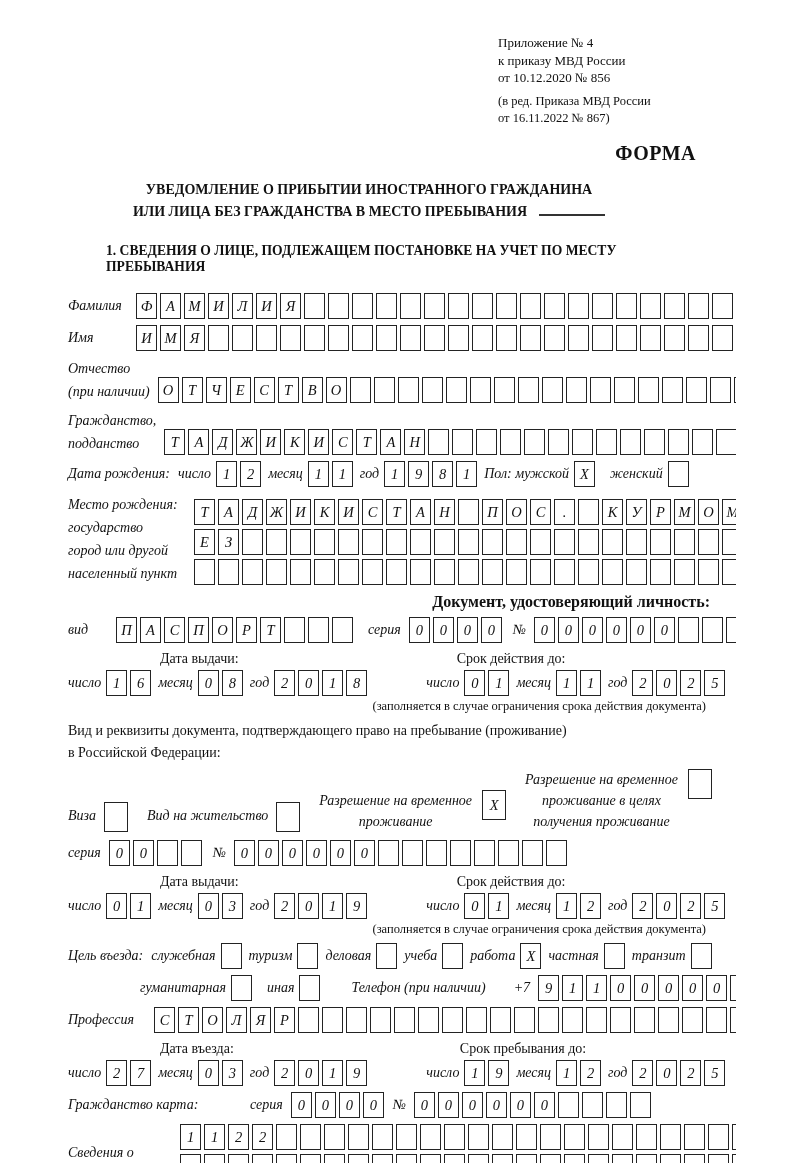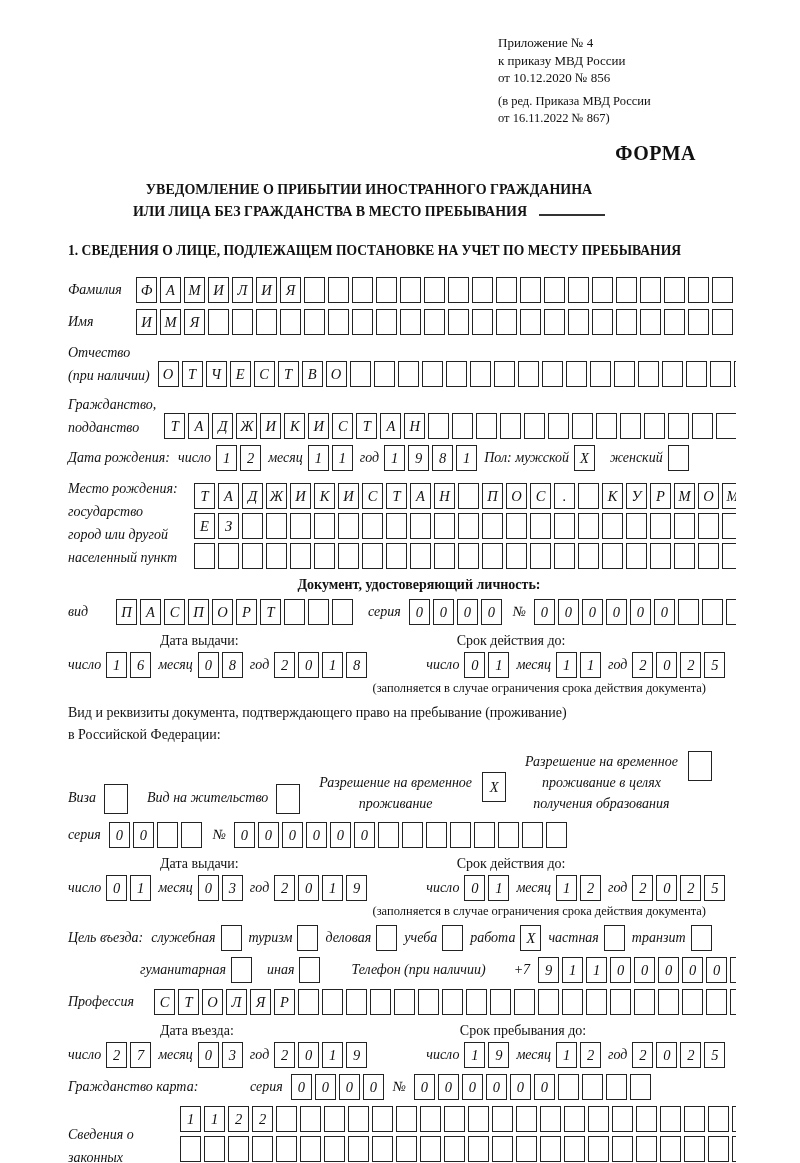--- a/index.html
+++ b/index.html
@@ -7,40 +7,40 @@
     width:736px;height:1163px;box-sizing:border-box;
     padding:34px 26px 0 68px;
     font-family:"Liberation Serif","DejaVu Serif",serif;
     color:#111;background:#fff;overflow:hidden;position:relative;
   }
   .hdr{margin-left:auto;width:212px;font-size:13px;line-height:1.35;}
   .hdr-small{margin-top:6px;font-size:12.5px;line-height:1.35;}
   .forma{margin-top:16px;text-align:right;padding-right:14px;font-weight:bold;font-size:20px;letter-spacing:.5px;}
   .title{margin-top:14px;margin-left:-40px;text-align:center;font-weight:bold;font-size:14px;line-height:1.55;}
   .tunder{display:inline-block;width:66px;border-bottom:2px solid #333;margin-left:12px;height:12px;}
-  .sec1{margin-top:20px;font-weight:bold;font-size:13.6px;}
+  .sec1{margin-top:20px;font-weight:bold;font-size:13.6px;margin-left:38px;}
 
   .frow{display:flex;align-items:flex-end;margin-top:6px;white-space:nowrap;font-style:italic;}
   .lbl{font-size:14px;line-height:26px;margin-right:8px;flex:none;}
   .lblml{font-size:14px;line-height:23px;margin-right:8px;flex:none;}
   .w60{width:60px;}
   .boxes{display:inline-flex;flex:none;}
   .cell{display:inline-block;width:19px;height:24px;border:1.7px solid #232323;margin-right:3px;
         text-align:center;font-size:14.5px;line-height:24px;flex:none;}
   .big .cell,.cellbig{width:22px;height:28px;line-height:28px;}
   .bcol{display:flex;flex-direction:column;gap:4px;}
   .dgroup{display:inline-flex;align-items:center;margin-right:4px;}
   .dgroup .lbl{margin-right:5px;}
   .dhead{display:flex;font-size:14px;margin-top:8px;}
   .note{font-size:12.5px;text-align:right;padding-right:4px;margin-top:3px;}
   .plain{font-size:14px;line-height:1.6;}
   .cbitem{display:flex;align-items:flex-start;margin-right:16px;}
   .cblines{text-align:center;font-size:14px;line-height:1.5;margin-right:10px;}
   .cbitem>.lbl{line-height:28px;}
-  .docheader{text-align:center;font-weight:bold;font-size:14px;margin-top:8px;margin-left:60px;}
+  .docheader{text-align:right;font-weight:bold;font-size:16px;margin-top:8px;margin-left:60px;}
   .gap{flex:none;}
 </style>
 </head>
 <body>
 
 <div class="page">
 
   <div class="hdr">
     <div>Приложение № 4</div>
     <div>к приказу МВД России</div>
@@ -448,21 +448,21 @@
         <div>проживание</div>
       </div>
       <span class="boxes big">
           <span class="cell">X</span>
         </span>
     </div>
     <div class="cbitem" style="margin-right:0;">
       <div class="cblines">
         <div>Разрешение на временное</div>
         <div>проживание в целях</div>
-        <div>получения образования</div>
+        <div>получения проживание</div>
       </div>
       <span class="boxes big">
           <span class="cell"></span>
         </span>
     </div>
   </div>
 
   <div class="frow" style="margin-top:8px;">
     <div class="lbl">серия</div>
     <div class="boxes">

